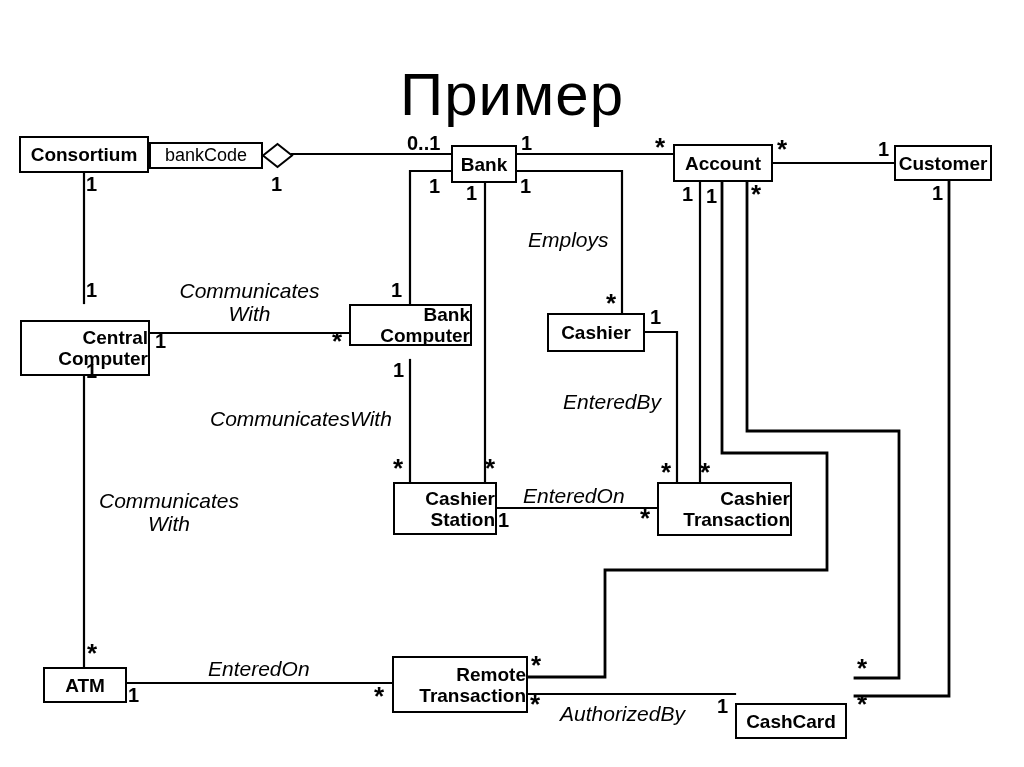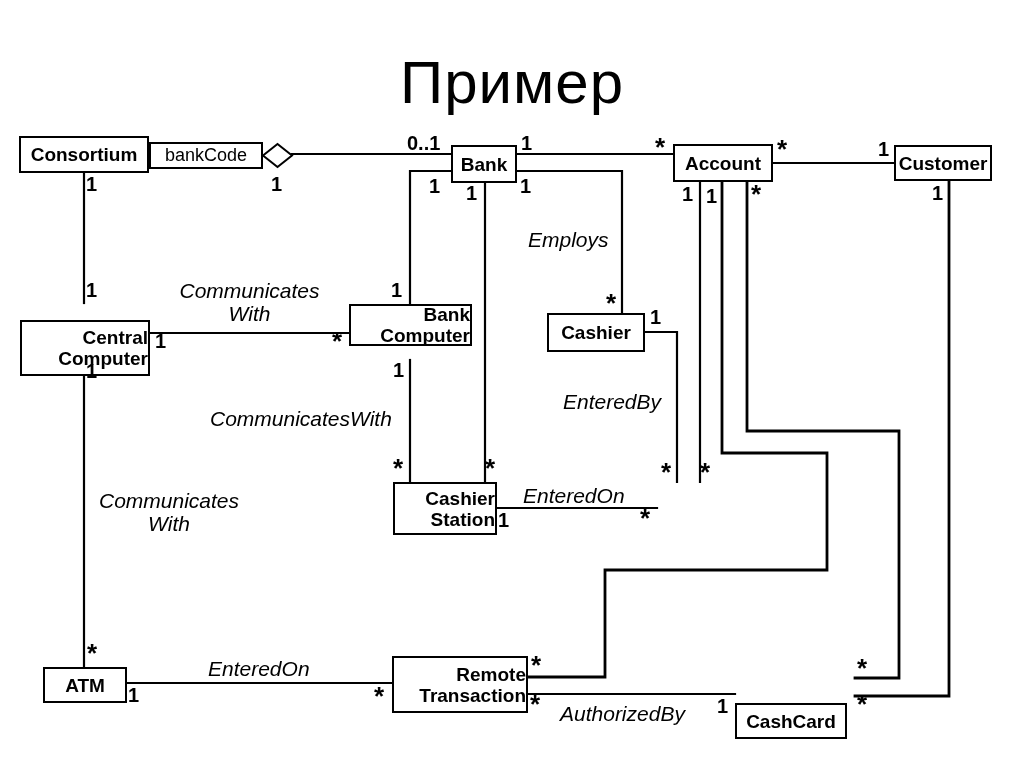--- a/index.html
+++ b/index.html
@@ -1,18 +1,18 @@
 <!DOCTYPE html>
 <html><head>
 <meta charset="utf-8">
 <style>
   html,body{margin:0;padding:0;background:#fff;}
   .stage{position:relative;width:1024px;height:767px;background:#ffffff;
          font-family:"Liberation Sans",sans-serif;color:#000;overflow:hidden;}
-  .title{position:absolute;left:0;top:48px;width:1024px;text-align:center;
+  .title{position:absolute;left:0;top:60px;width:1024px;text-align:center;
          font-size:60px;font-weight:400;letter-spacing:1px;}
   svg.wires{position:absolute;left:0;top:0;}
   .box{position:absolute;box-sizing:border-box;border:2.5px solid #000;background:#fff;
        display:flex;align-items:center;justify-content:center;text-align:right;
        font-weight:bold;font-size:19px;line-height:21px;}
   .box.plain{font-weight:normal;font-size:18px;}
   .mult{position:absolute;font-size:20px;font-weight:bold;line-height:20px;}
   .mult.star{font-size:26px;line-height:20px;}
   .lbl{position:absolute;font-style:italic;font-size:21px;line-height:23px;
        white-space:nowrap;}
@@ -49,20 +49,21 @@
 
   <div class="box" style="left:19px;top:136px;width:130px;height:37px">Consortium</div>
   <div class="box plain" style="left:149px;top:142px;width:114px;height:27px">bankCode</div>
   <div class="box" style="left:451px;top:145px;width:66px;height:38px">Bank</div>
   <div class="box" style="left:673px;top:144px;width:100px;height:38px">Account</div>
   <div class="box" style="left:894px;top:145px;width:98px;height:36px">Customer</div>
   <div class="box" style="left:20px;top:320px;width:130px;height:56px">Central Computer</div>
   <div class="box" style="left:349px;top:304px;width:123px;height:42px">Bank Computer</div>
   <div class="box" style="left:393px;top:482px;width:104px;height:53px">Cashier Station</div>
   <div class="box" style="left:547px;top:313px;width:98px;height:39px">Cashier</div>
+  <div class="box" style="left:657px;top:482px;width:135px;height:54px">Cashier Transaction</div>
   <div class="box" style="left:43px;top:667px;width:84px;height:36px">ATM</div>
   <div class="box" style="left:392px;top:656px;width:136px;height:57px">Remote Transaction</div>
   <div class="box" style="left:735px;top:703px;width:112px;height:36px">CashCard</div>
 
   <div class="lbl wrap" style="left:172px;top:279px;width:155px">Communicates With</div>
   <div class="lbl" style="left:528px;top:228px">Employs</div>
   <div class="lbl" style="left:210px;top:407px">CommunicatesWith</div>
   <div class="lbl" style="left:563px;top:390px">EnteredBy</div>
   <div class="lbl wrap" style="left:93px;top:489px;width:152px">Communicates With</div>
   <div class="lbl" style="left:523px;top:484px">EnteredOn</div>

